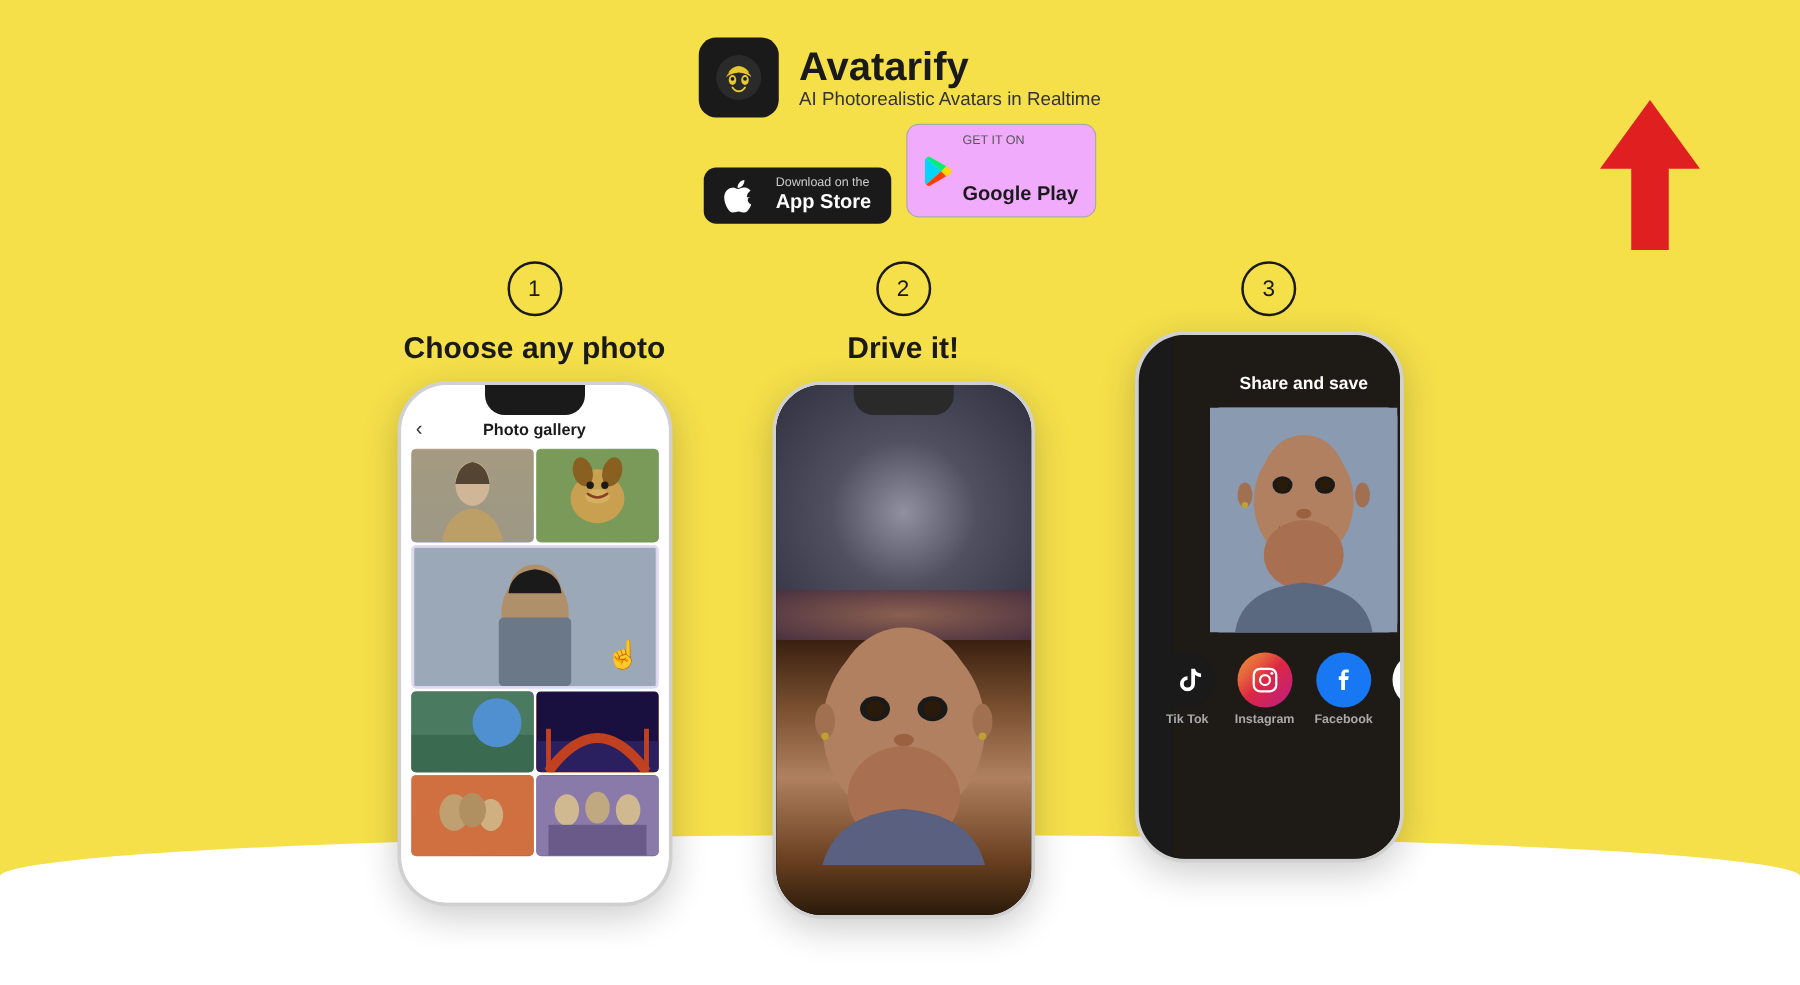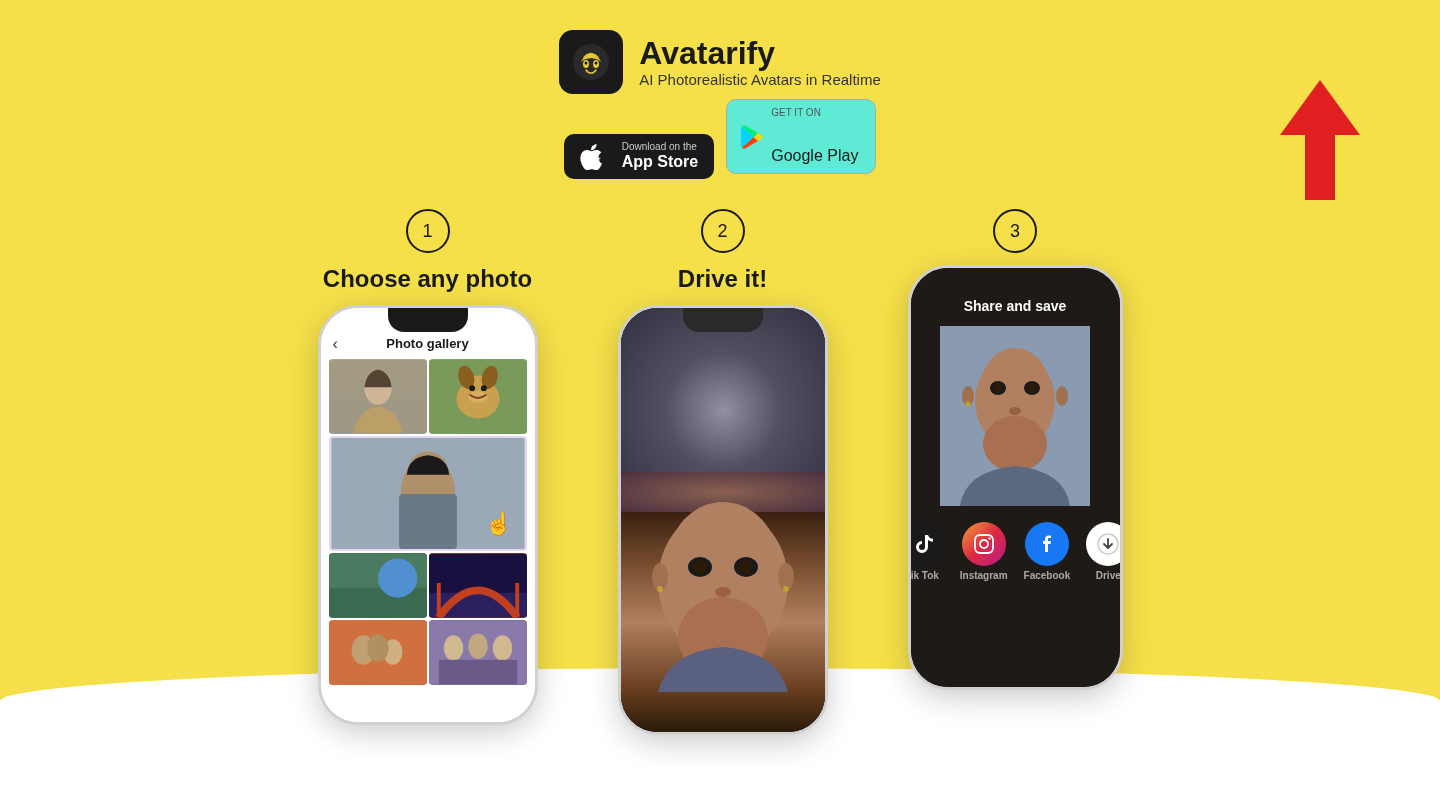--- a/index.html
+++ b/index.html
@@ -96,40 +96,40 @@
     }
 
     .app-store-btn .btn-text-large {
       font-size: 16px;
       font-weight: 600;
       line-height: 1.2;
       color: white;
     }
 
     .google-play-btn {
-      background: #5eead4;
+      background: #f0abfc;
       border: 1.5px solid #aaa;
       border-radius: 10px;
       padding: 8px 14px;
       display: flex;
       align-items: center;
       gap: 8px;
       cursor: pointer;
       min-width: 150px;
     }
 
     .google-play-btn .btn-text-small {
       font-size: 10px;
       color: #333;
       line-height: 1;
     }
 
     .google-play-btn .btn-text-large {
       font-size: 16px;
-      font-weight: 400;
+      font-weight: 700;
       color: #1a1a1a;
       line-height: 1.2;
       margin-top: 28px;
     }
 
     
     .main-content {
       display: flex;
       justify-content: center;
       gap: 80px;
@@ -300,20 +300,21 @@
 
     
     .phone3-screen {
       width: 100%;
       height: 100%;
       position: relative;
       background: #1e1a16;
       display: flex;
       flex-direction: column;
       align-items: center;
+      margin-left: 28px;
     }
 
     .share-header {
       padding: 30px 0 12px;
       font-size: 14px;
       font-weight: 600;
       color: white;
     }
 
     .share-photo {

